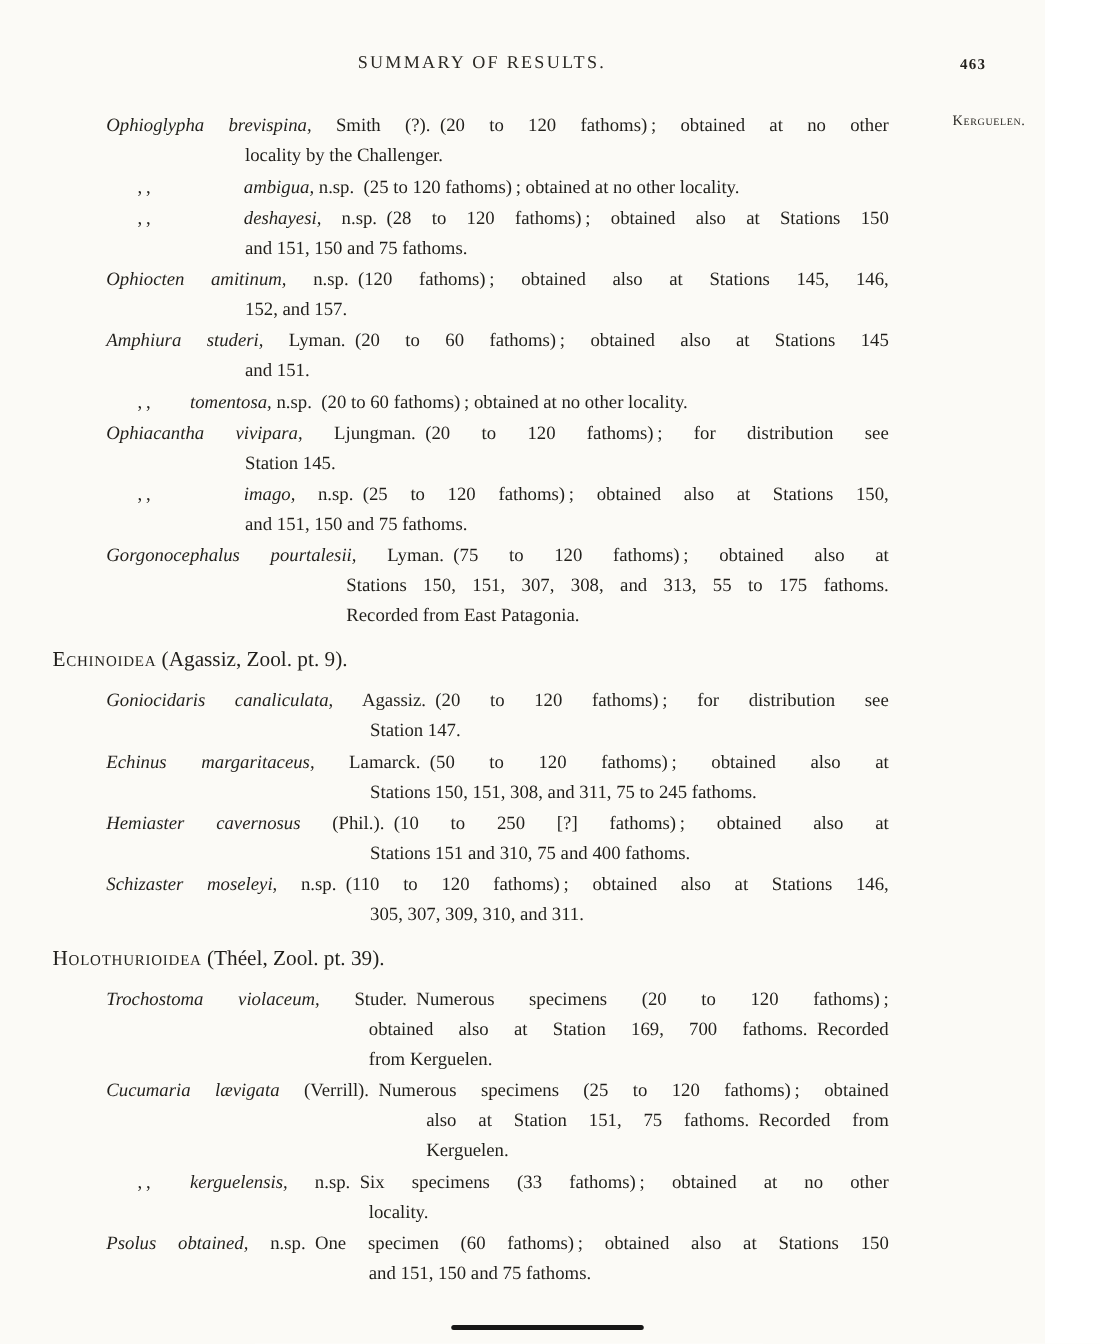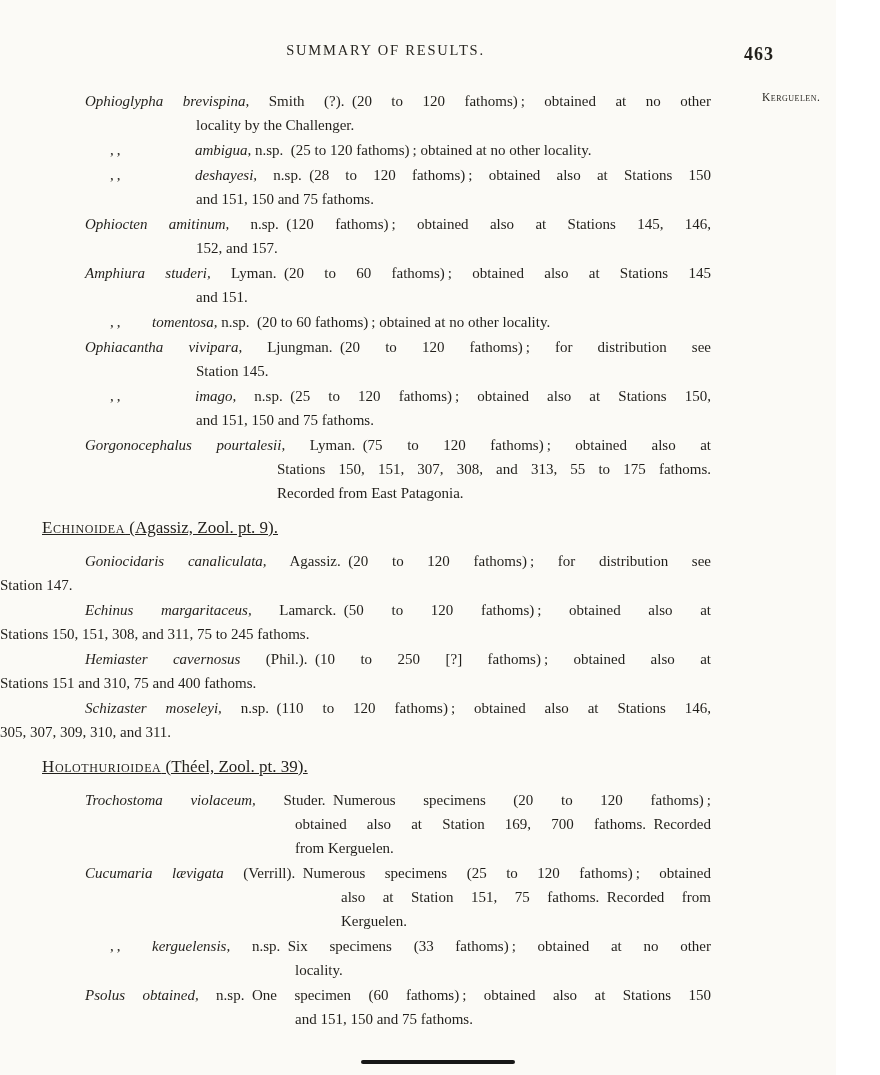--- a/index.html
+++ b/index.html
@@ -1,41 +1,41 @@
 <!DOCTYPE html>
 <html><head>
 <meta charset="utf-8">
 <style>
   html,body{margin:0;padding:0;}
   body{background:#ffffff;font-family:"Liberation Serif",serif;}
   .page{position:relative;width:836px;height:1075px;background:#fbfaf6;color:#211f1b;overflow:hidden;}
   .pagehead{position:relative;padding-top:42px;height:24px;}
   .runhead{display:block;margin-left:85px;margin-right:150px;text-align:center;
            font-size:14.5px;letter-spacing:1.8px;color:#2a2823;}
-  .pagenum{position:absolute;top:44px;left:744px;font-size:18px;font-weight:bold;letter-spacing:1px;}
+  .pagenum{position:absolute;top:44px;left:768px;font-size:12px;font-weight:bold;letter-spacing:1px;}
   .marginnote{position:absolute;left:762px;top:91px;font-size:11.5px;font-variant:small-caps;
               letter-spacing:0.5px;color:#2a2823;}
   .content{margin-top:23px;}
   .ln{font-size:15px;line-height:24px;margin-right:125px;}
   .j{text-align:justify;text-align-last:justify;text-justify:inter-word;}
   .rel{position:relative;}
   .it{font-style:italic;}
   .ditto{position:absolute;top:0;}
   .d85{left:-85px;}
   .d42{left:-42px;}
   .i85{margin-left:85px;}
   .i152{margin-left:152px;}
   .i195{margin-left:195px;}
   .i196{margin-left:196px;}
   .i277{margin-left:277px;}
   .i295{margin-left:295px;}
-  .i296{}
+  .i296{margin-left:296px;}
   .i341{margin-left:341px;}
   .entry{margin-top:1px;}
-  .head{font-size:17px;line-height:24px;margin:11px 125px 9px 42px;text-decoration:underline;}
+  .head{font-size:17px;line-height:24px;margin:11px 125px 9px 42px;}
   .head .sc{font-variant:small-caps;letter-spacing:0.6px;}
   .artifact{position:absolute;left:361px;top:1060px;width:154px;height:4px;background:#171717;border-radius:2px;}
 </style>
 </head>
 <body>
 
 <div class="page">
 
   <div class="pagehead">
     <span class="runhead">SUMMARY OF RESULTS.</span>

